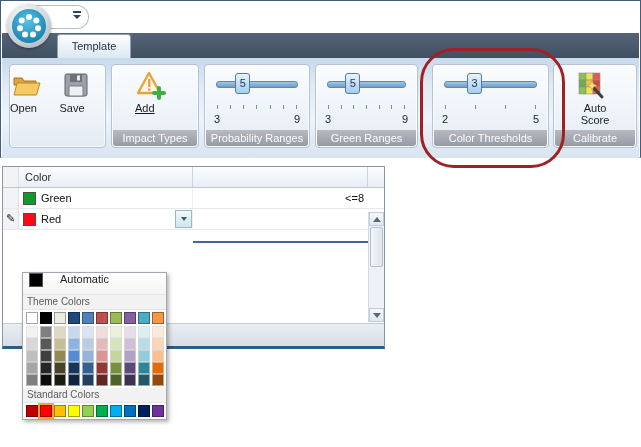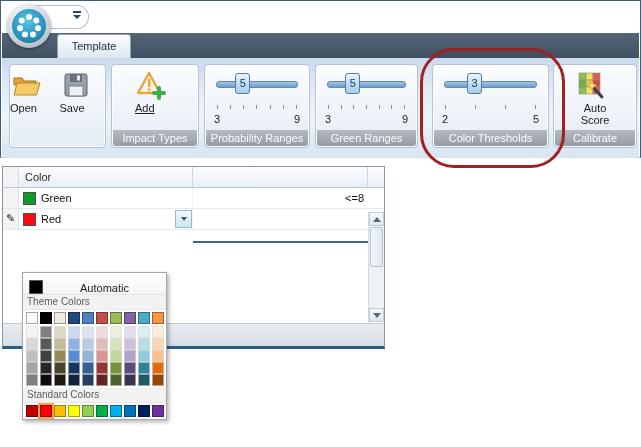--- a/index.html
+++ b/index.html
@@ -90,22 +90,22 @@
   .tri-up{width:0;height:0;border-left:4px solid transparent;border-right:4px solid transparent;border-bottom:5px solid #56687a;}
   .tri-dn{width:0;height:0;border-left:4px solid transparent;border-right:4px solid transparent;border-top:5px solid #56687a;}
   .sthumb{position:absolute;left:1px;right:1px;top:15px;height:38px;border:1px solid #b7c2cd;border-radius:2px;
     background:linear-gradient(90deg,#f2f6fa,#dde6ee);}
   .dlg-foot{position:absolute;left:0;right:0;bottom:0;height:22px;
     background:linear-gradient(#eaeef3,#d6dde5);border-top:1px solid #c1cad3;}
 
   
   .picker{position:absolute;left:22px;top:272px;width:145px;z-index:50;box-sizing:border-box;
     background:#fff;border:1px solid #a3a8ae;box-shadow:2px 2px 4px rgba(0,0,0,.3);font-size:11px;color:#222;}
-  .pick-auto{height:21px;display:flex;align-items:flex-end;border-bottom:1px solid #e4e4e4;
-    background:linear-gradient(#ffffff,#f4f4f4);gap:20px;}
+  .pick-auto{height:21px;display:flex;align-items:flex-start;border-bottom:1px solid #e4e4e4;
+    background:linear-gradient(#ffffff,#f4f4f4);}
   .auto-sw{width:14px;height:14px;border:1px solid #555;box-sizing:border-box;margin-left:6px;}
   .pick-auto .lbl{margin-left:17px;}
   .pick-sect{height:14px;background:#f2f2f2;border-bottom:1px solid #e6e6e6;color:#5b5b5b;
     font-size:10px;line-height:14px;padding-left:4px;}
   .prow{display:flex;gap:2px;padding:2px 3px;}
   .pc{width:12px;height:12px;box-sizing:border-box;border:1px solid rgba(0,0,0,.35);flex:0 0 auto;cursor:default;}
   .pvars{padding:0 3px 2px 3px;}
   .pvars .vrow{display:flex;gap:2px;}
   .pvars .pc{height:12px;border:none;outline:1px solid rgba(220,220,220,.6);outline-offset:-1px;}
   .pc.selected{outline:2px solid #f0a63e;outline-offset:0;box-shadow:0 0 3px #f7c981;}

